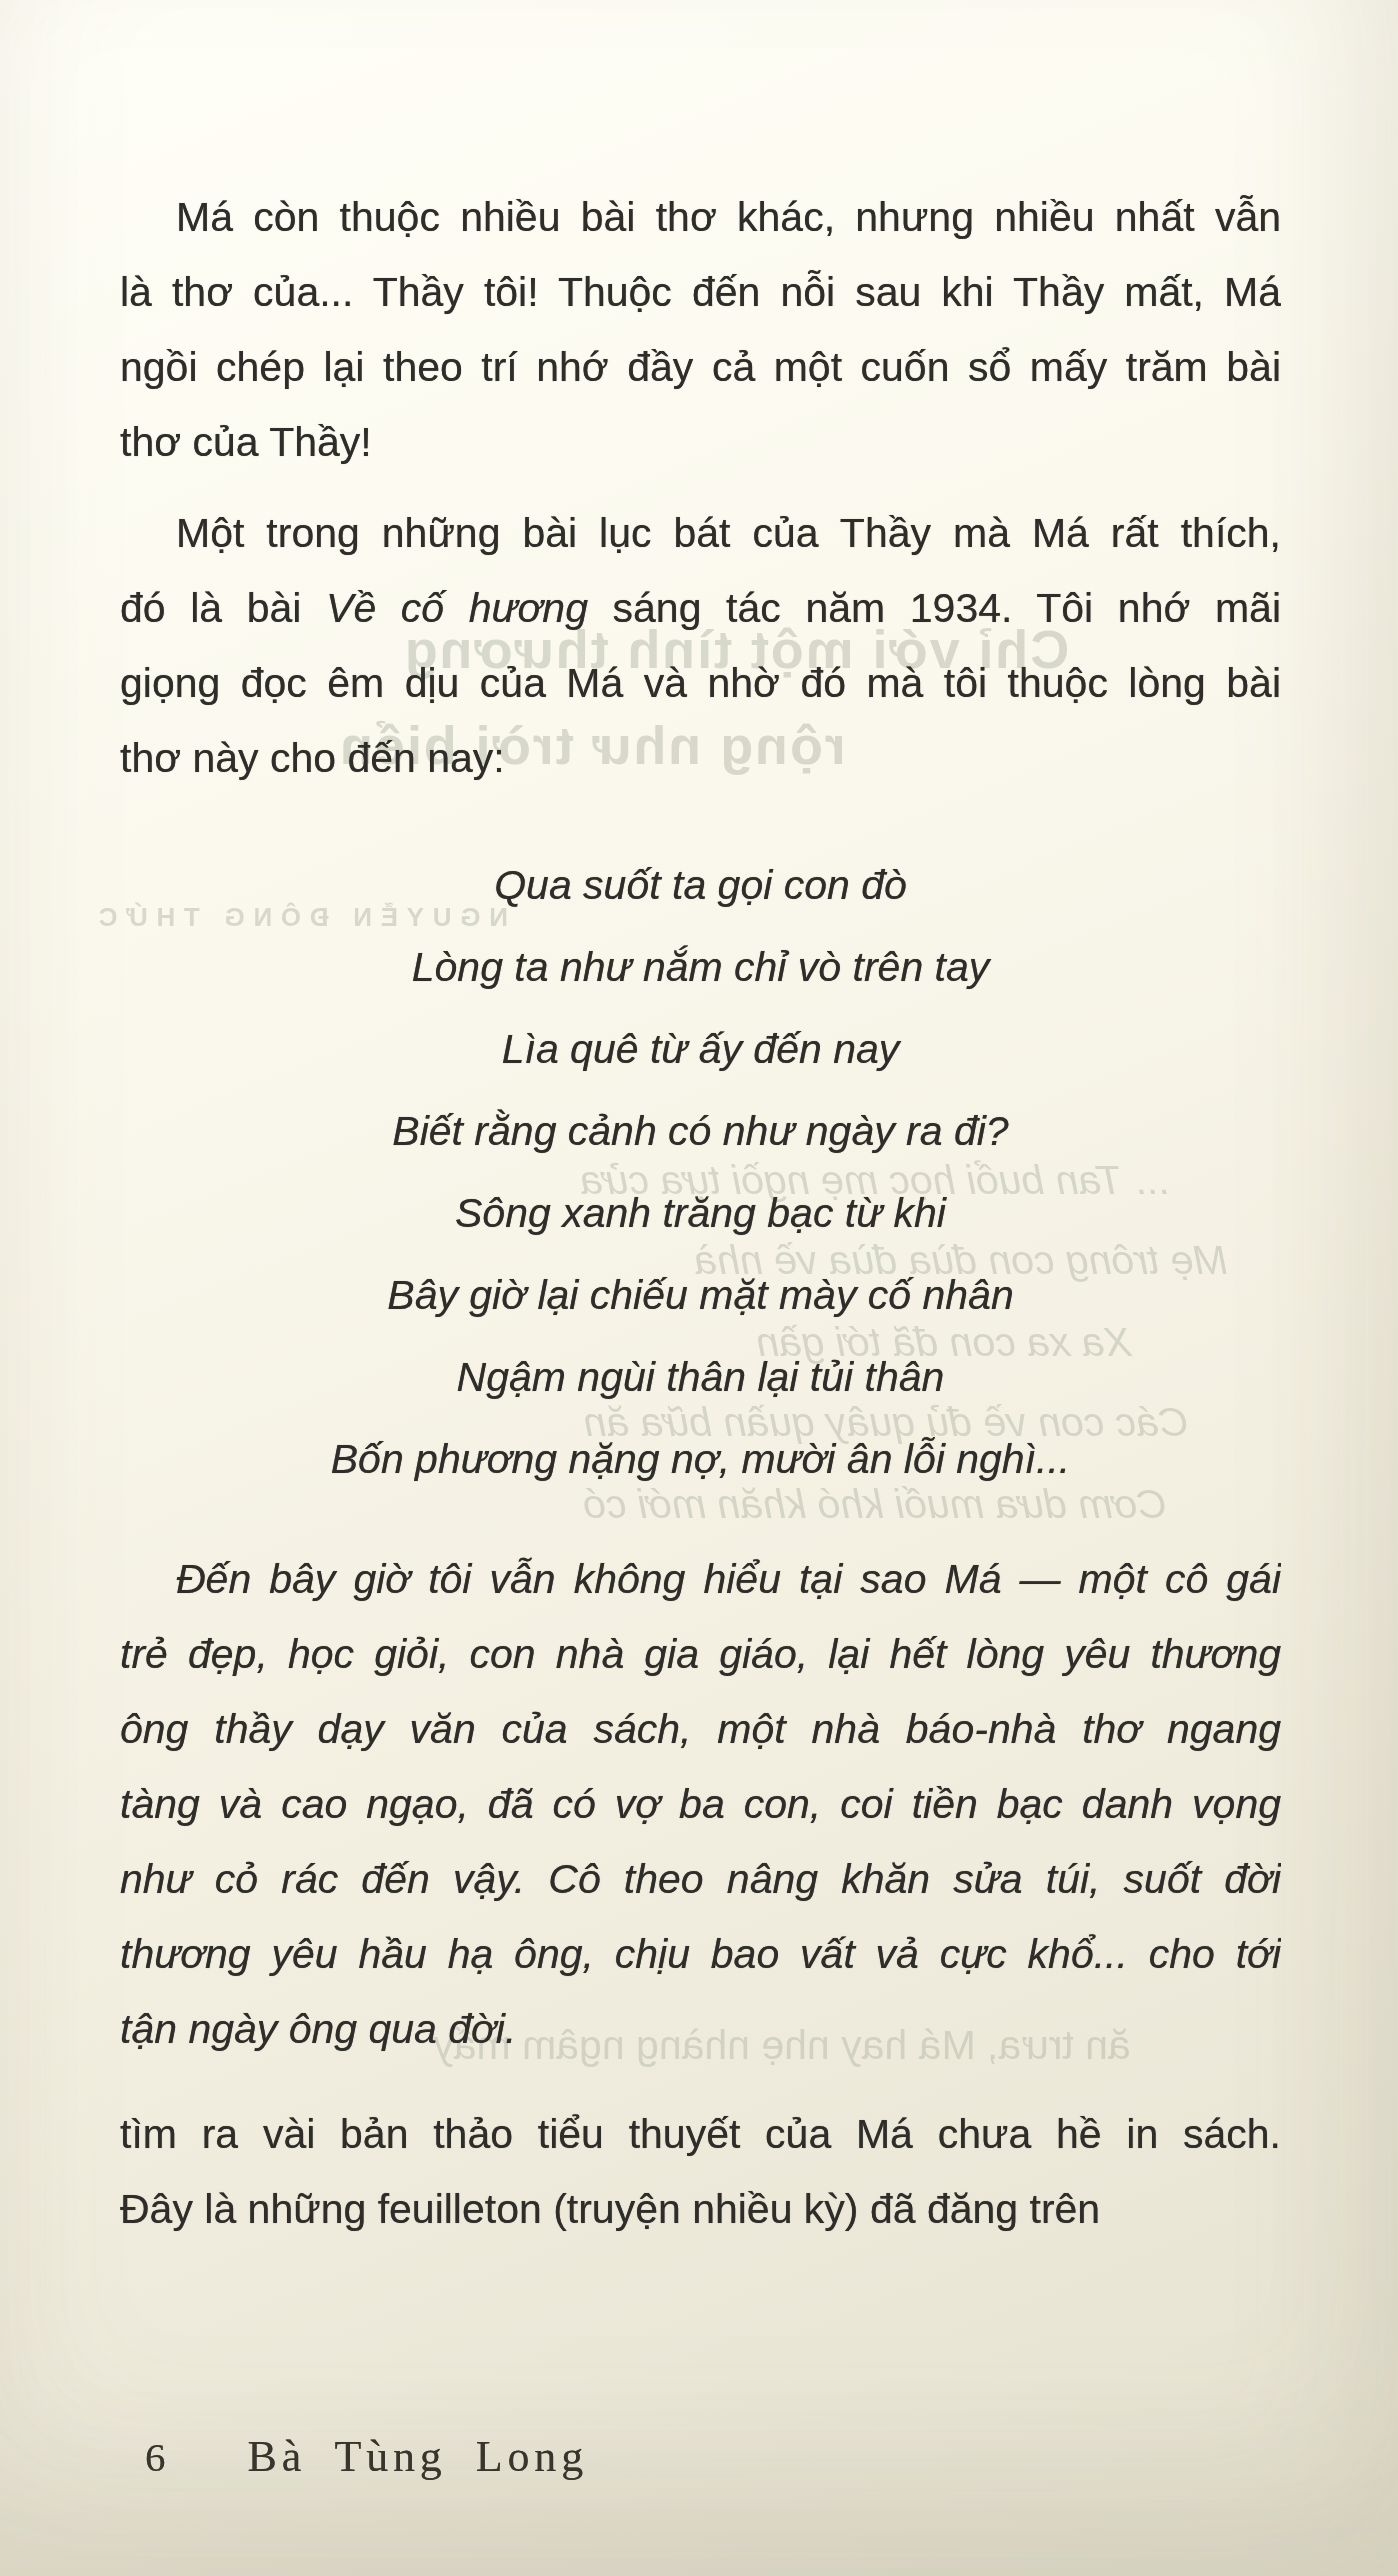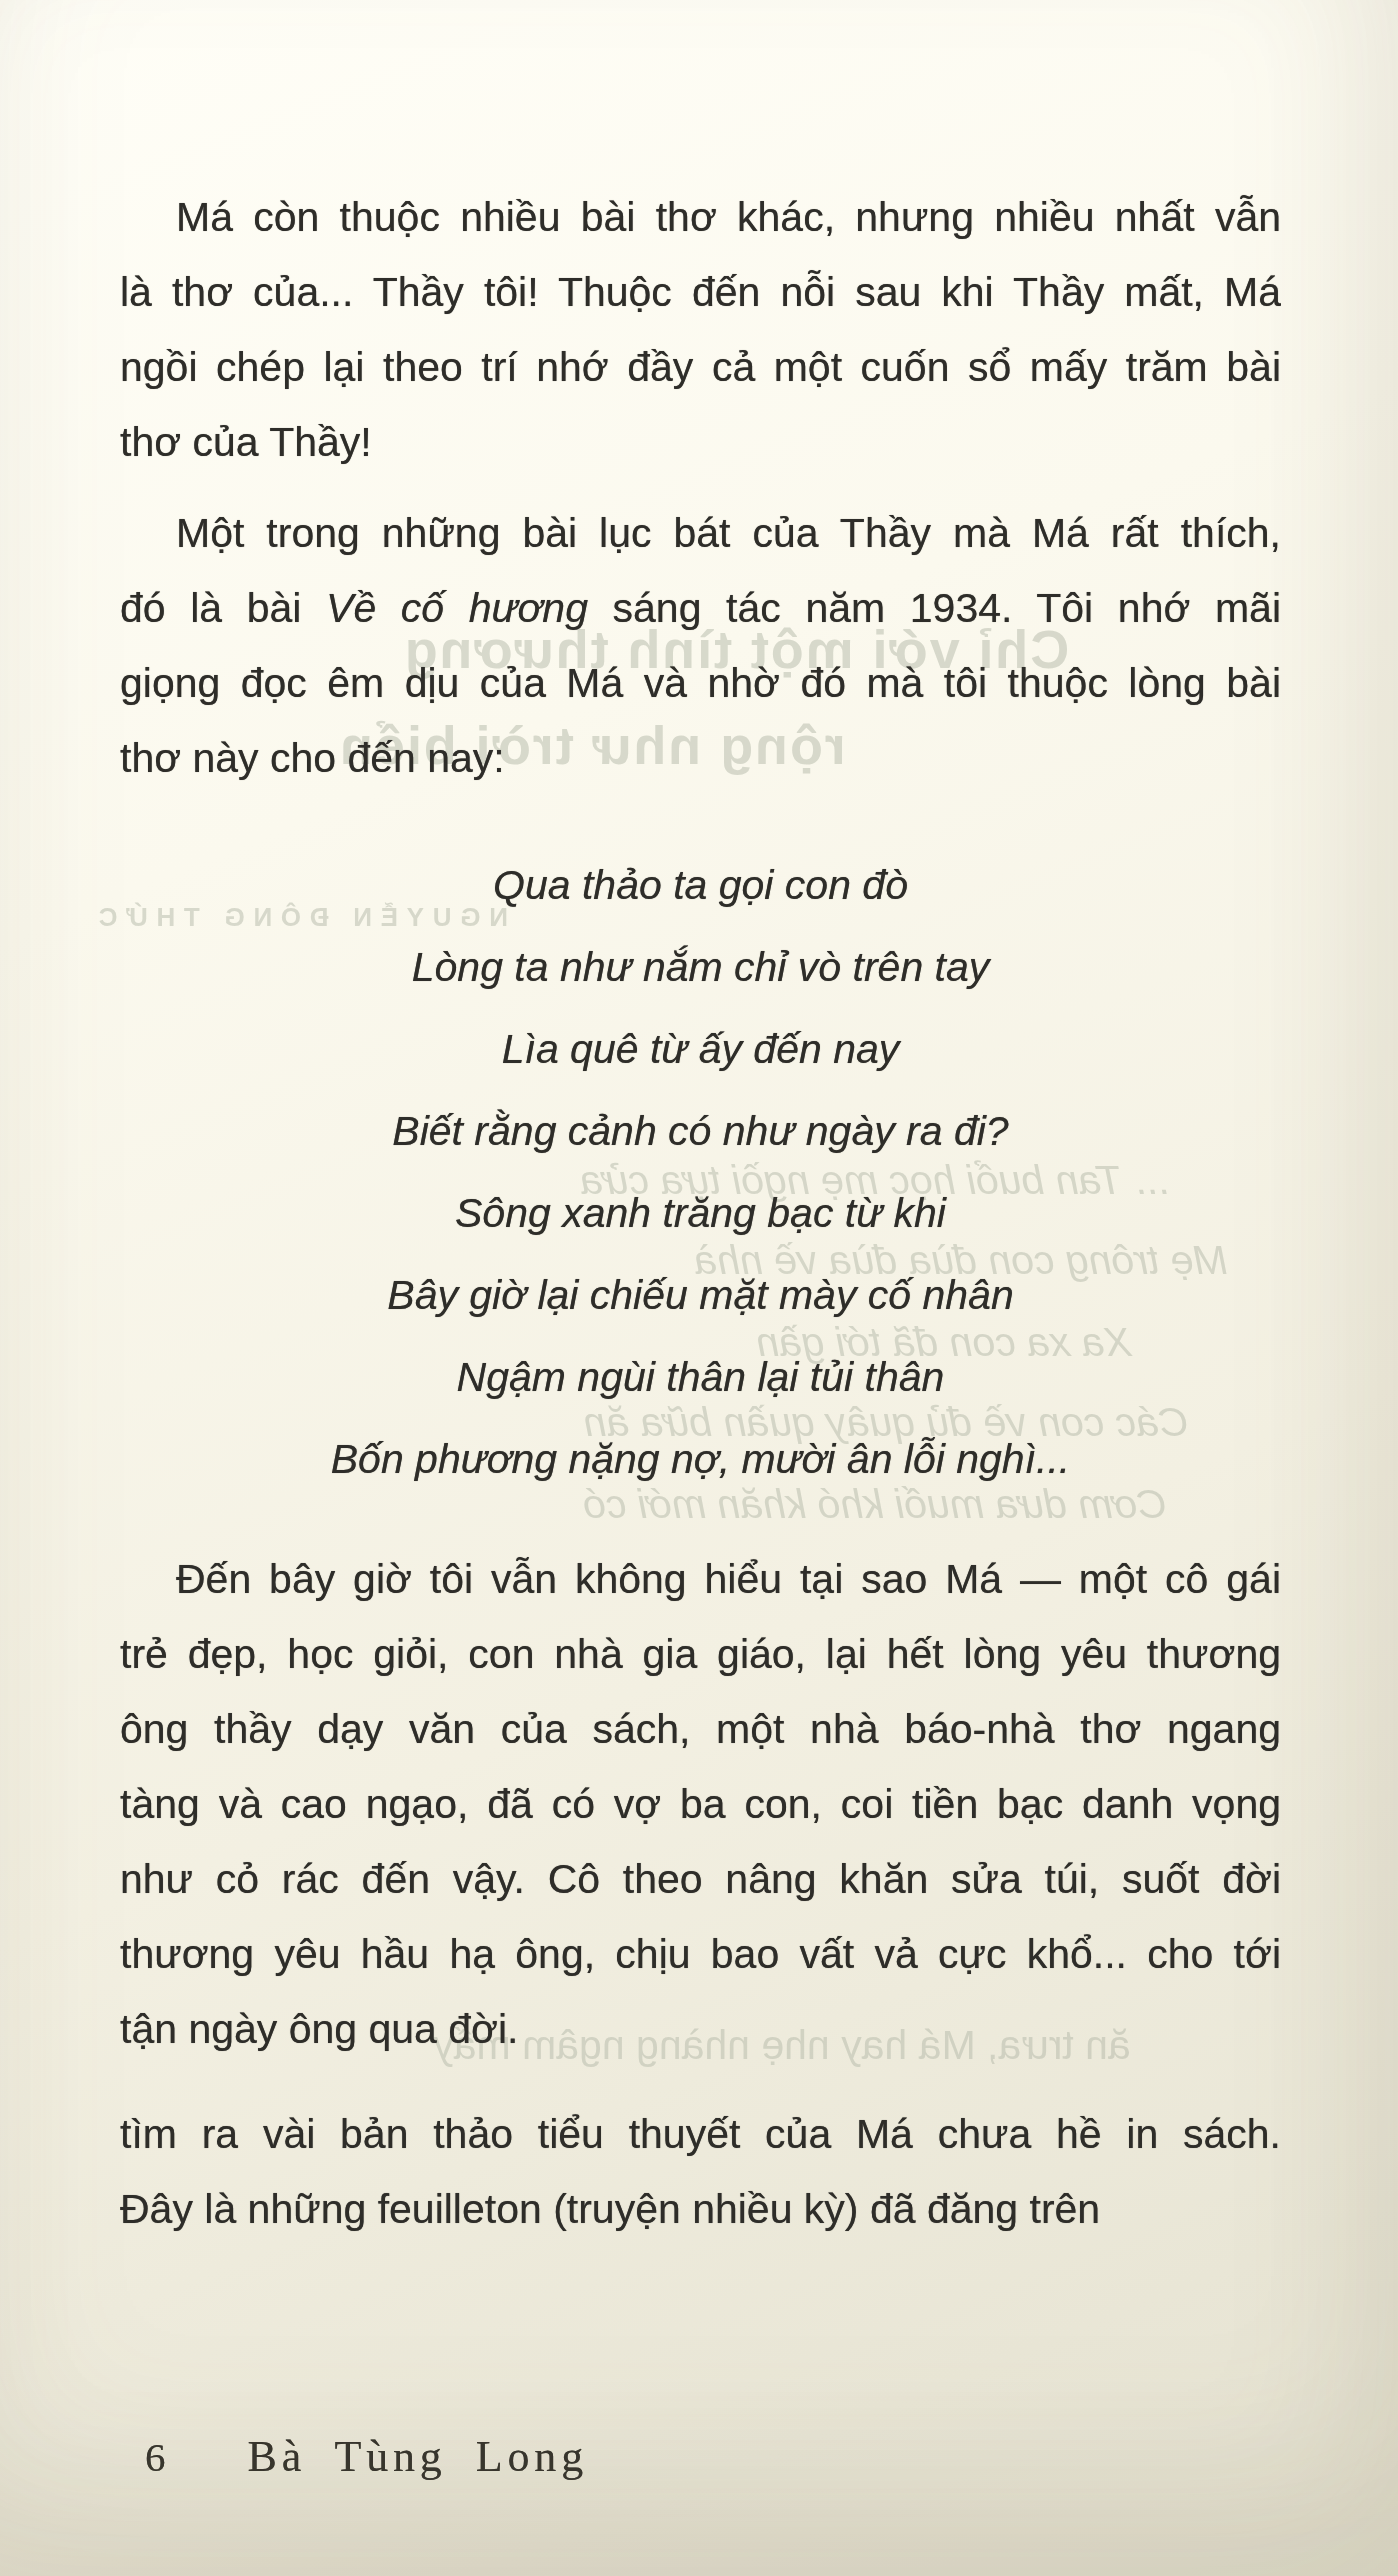--- a/index.html
+++ b/index.html
@@ -83,30 +83,30 @@
         <div class="line">ngồi chép lại theo trí nhớ đầy cả một cuốn sổ mấy trăm bài</div>
         <div class="line last">thơ của Thầy!</div>
       </div>
       <div class="para" style="margin-top: 12.6px;">
         <div class="line first">Một trong những bài lục bát của Thầy mà Má rất thích,</div>
         <div class="line">đó là bài <i>Về cố hương</i> sáng tác năm 1934. Tôi nhớ mãi</div>
         <div class="line">giọng đọc êm dịu của Má và nhờ đó mà tôi thuộc lòng bài</div>
         <div class="line last">thơ này cho đến nay:</div>
       </div>
       <div class="para poem" style="margin-top: 48px;">
-        <div class="line">Qua thảo ta gọi con đò</div>
+        <div class="line">Qua suốt ta gọi con đò</div>
         <div class="line">Lòng ta như nắm chỉ vò trên tay</div>
         <div class="line">Lìa quê từ ấy đến nay</div>
         <div class="line">Biết rằng cảnh có như ngày ra đi?</div>
         <div class="line">Sông xanh trăng bạc từ khi</div>
         <div class="line">Bây giờ lại chiếu mặt mày cố nhân</div>
         <div class="line">Ngậm ngùi thân lại tủi thân</div>
         <div class="line">Bốn phương nặng nợ, mười ân lỗi nghì...</div>
       </div>
-      <div class="para" style="margin-top: 42px;">
+      <div class="para" style="margin-top: 42px; font-style: italic;">
         <div class="line first">Đến bây giờ tôi vẫn không hiểu tại sao Má — một cô gái</div>
         <div class="line">trẻ đẹp, học giỏi, con nhà gia giáo, lại hết lòng yêu thương</div>
         <div class="line">ông thầy dạy văn của sách, một nhà báo-nhà thơ ngang</div>
         <div class="line">tàng và cao ngạo, đã có vợ ba con, coi tiền bạc danh vọng</div>
         <div class="line">như cỏ rác đến vậy. Cô theo nâng khăn sửa túi, suốt đời</div>
         <div class="line">thương yêu hầu hạ ông, chịu bao vất vả cực khổ... cho tới</div>
         <div class="line last">tận ngày ông qua đời.</div>
       </div>
       <div class="para" style="margin-top: 30px;">
         <div class="line">tìm ra vài bản thảo tiểu thuyết của Má chưa hề in sách.</div>

